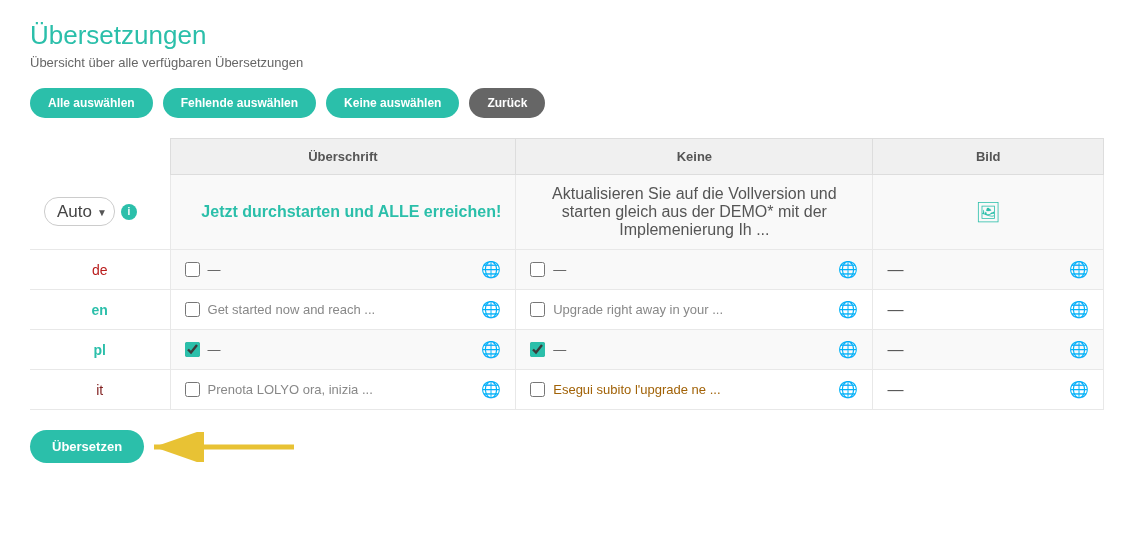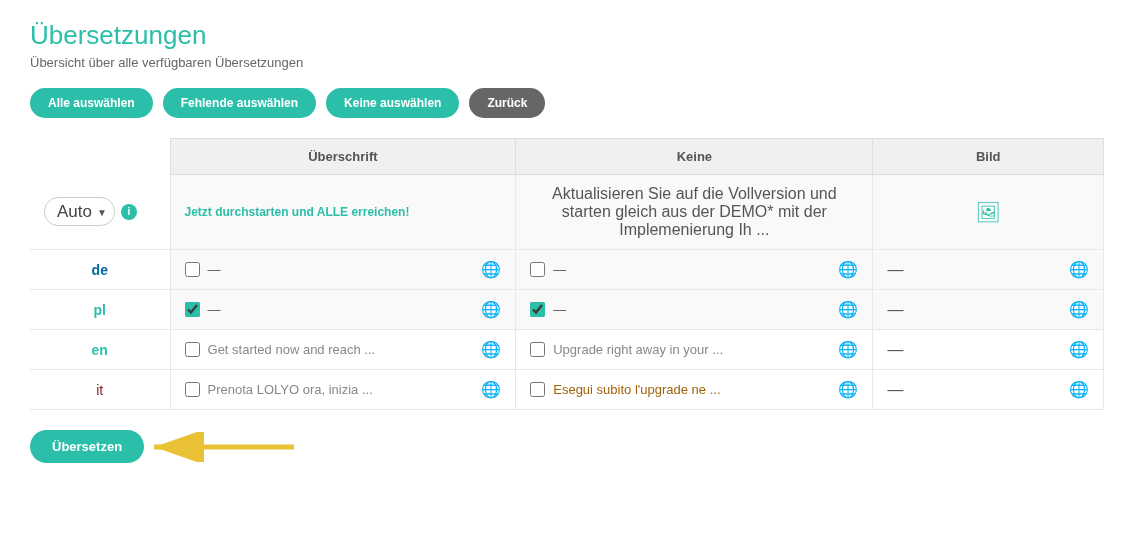--- a/index.html
+++ b/index.html
@@ -126,43 +126,66 @@
     <div class="auto-select-wrap">
       <div style="position:relative;display:inline-block;">
         <select class="auto-select">
           <option>Auto</option>
         </select>
         <span style="position:absolute;right:8px;top:50%;transform:translateY(-50%);pointer-events:none;color:#555;font-size:10px;">▼</span>
       </div>
       <span class="info-icon">i</span>
     </div>
   </td>
-  <td class="col-heading heading-cell" style="color:#2bbfaa;font-weight:700;font-size:12px;text-align:left;">Jetzt durchstarten und ALLE erreichen!</td>
+  <td class="col-heading heading-cell" style="color:#2bbfaa;font-weight:700;font-size:16px;text-align:right;">Jetzt durchstarten und ALLE erreichen!</td>
   <td class="col-text text-cell" style="color:#555;font-size:16px;text-align:center;">Aktualisieren Sie auf die Vollversion und starten gleich aus der DEMO* mit der Implemenierung Ih ...</td>
   <td class="col-image" style="text-align:center;">
     <span class="image-icon">🖼</span>
   </td>
 </tr>
       <tr>
-    <td class="col-lang lang-label" style="color:#0369a1;font-weight:700;">de</td>
+    <td class="col-lang lang-label" style="color:#b91c1c;font-weight:400;">de</td>
     <td class="col-heading" style="background:#f9f9f9">
       <div class="cell-inner">
         <input type="checkbox" style="">
         <span class="cell-text" style="color:#555">—</span>
         <span class="globe-icon">🌐</span>
       </div>
     </td>
     <td class="col-text" style="background:#f9f9f9">
       <div class="cell-inner">
         <input type="checkbox" style="">
         <span class="cell-text" style="color:#555">—</span>
         <span class="globe-icon">🌐</span>
       </div>
     </td>
     <td class="col-image" style="background:#f9f9f9">
+      <div class="cell-inner">
+        <span class="dash">—</span>
+        <span class="globe-icon" style="margin-left:auto">🌐</span>
+      </div>
+    </td>
+  </tr>
+      <tr>
+    <td class="col-lang lang-label" style="color:#2bbfaa;font-weight:700;">en</td>
+    <td class="col-heading" style="background:#fff">
+      <div class="cell-inner">
+        <input type="checkbox" style="">
+        <span class="cell-text" style="color:#888">Get started now and reach ...</span>
+        <span class="globe-icon">🌐</span>
+      </div>
+    </td>
+    <td class="col-text" style="background:#fff">
+      <div class="cell-inner">
+        <input type="checkbox" style="">
+        <span class="cell-text" style="color:#888">Upgrade right away in your ...</span>
+        <span class="globe-icon">🌐</span>
+      </div>
+    </td>
+    <td class="col-image" style="background:#fff">
       <div class="cell-inner">
         <span class="dash">—</span>
         <span class="globe-icon" style="margin-left:auto">🌐</span>
       </div>
     </td>
   </tr>
       <tr>
     <td class="col-lang lang-label" style="color:#2bbfaa;font-weight:700;">pl</td>
     <td class="col-heading" style="background:#f9f9f9">
       <div class="cell-inner">
@@ -172,43 +195,20 @@
       </div>
     </td>
     <td class="col-text" style="background:#f9f9f9">
       <div class="cell-inner">
         <input type="checkbox" checked="" style="">
         <span class="cell-text" style="color:#555">—</span>
         <span class="globe-icon">🌐</span>
       </div>
     </td>
     <td class="col-image" style="background:#f9f9f9">
-      <div class="cell-inner">
-        <span class="dash">—</span>
-        <span class="globe-icon" style="margin-left:auto">🌐</span>
-      </div>
-    </td>
-  </tr>
-      <tr>
-    <td class="col-lang lang-label" style="color:#2bbfaa;font-weight:700;">en</td>
-    <td class="col-heading" style="background:#fff">
-      <div class="cell-inner">
-        <input type="checkbox" style="">
-        <span class="cell-text" style="color:#888">Get started now and reach ...</span>
-        <span class="globe-icon">🌐</span>
-      </div>
-    </td>
-    <td class="col-text" style="background:#fff">
-      <div class="cell-inner">
-        <input type="checkbox" style="">
-        <span class="cell-text" style="color:#888">Upgrade right away in your ...</span>
-        <span class="globe-icon">🌐</span>
-      </div>
-    </td>
-    <td class="col-image" style="background:#fff">
       <div class="cell-inner">
         <span class="dash">—</span>
         <span class="globe-icon" style="margin-left:auto">🌐</span>
       </div>
     </td>
   </tr>
       <tr>
     <td class="col-lang lang-label" style="color:#7f1d1d;font-weight:400;">it</td>
     <td class="col-heading" style="background:#fff">
       <div class="cell-inner">

